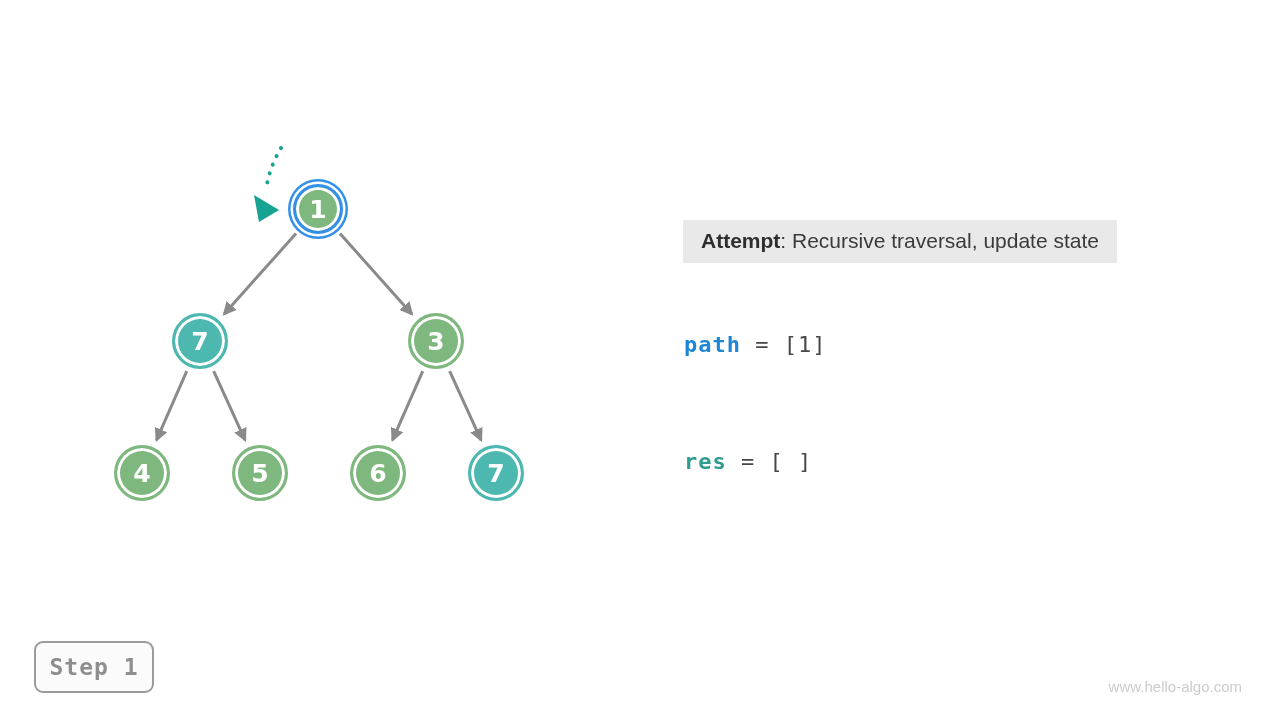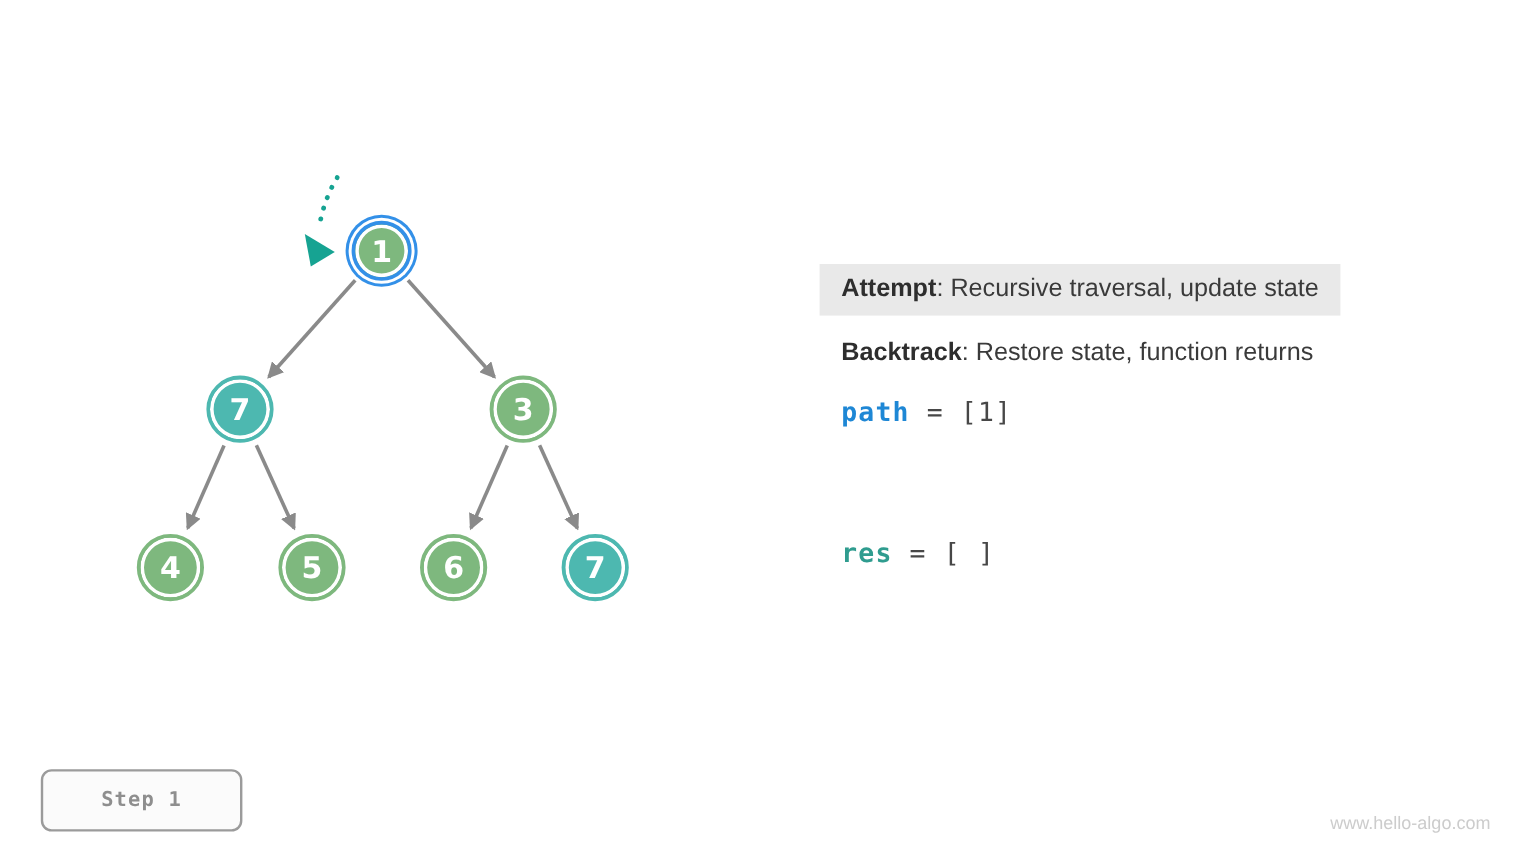--- a/index.html
+++ b/index.html
@@ -29,35 +29,35 @@
                             0 0 0 5px var(--highlight_blue); }
 
   
   .attempt-box { position:absolute; left:683px; top:220px;
                  background:var(--attempt_bg); border-radius:0;
                  padding:9px 18px 10px 18px; font-size:21px; color:var(--text_dark);
                  white-space:nowrap; }
   .attempt-box .b, .backtrack-line .b { font-weight:bold; color:#2e2e2e; }
   .backtrack-line { position:absolute; left:701px; top:282px; font-size:21px;
                     color:var(--text_dark); white-space:nowrap; }
-  .code-line { position:absolute; left:701px;
+  .code-line { position:absolute; left:684px;
                font-family:"DejaVu Sans Mono", monospace; font-size:22px;
                color:var(--code_gray); white-space:nowrap; letter-spacing:1px; }
   .code-line .var { font-weight:bold; }
   #path-line { top:332px; }
   #path-line .var { color:var(--path_blue); }
   #res-line { top:449px; }
   #res-line .var { color:var(--res_teal);margin-top:24px; }
 
   
-  .step-box { position:absolute; left:34px; top:641px; width:168px; height:52px;
+  .step-box { position:absolute; left:34px; top:641px; width:120px; height:52px;
               border:2px solid #9b9b9b; border-radius:9px; background:#fbfbfb;
               display:flex; align-items:center; justify-content:center;
               font-family:"DejaVu Sans Mono", monospace; font-weight:bold;
-              font-size:17px; color:var(--step_gray); letter-spacing:1px; }
+              font-size:23px; color:var(--step_gray); letter-spacing:1px; }
   .watermark { position:absolute; right:38px; top:678px;
                font-family:Liberation Sans, sans-serif; font-size:15px;
                color:var(--watermark_gray); }
 </style>
 </head>
 <body>
 
 <div class="canvas">
 
   <svg id="tree-svg" viewBox="0 0 640 620" xmlns="http://www.w3.org/2000/svg">
@@ -85,23 +85,20 @@
       <div class="node green" style="left: 142px; top: 473px;">4</div>
       <div class="node green" style="left: 260px; top: 473px;">5</div>
       <div class="node green" style="left: 378px; top: 473px;">6</div>
       <div class="node teal" style="left: 496px; top: 473px;">7</div>
     </div>
 
   <div class="attempt-box">
     <span class="b">Attempt</span><span>: Recursive traversal, update state</span>
   </div>
 
-  <div class="backtrack-line">
-    <span class="b">Backtrack</span><span>: Restore state, function returns</span>
-  </div>
 
   <div class="code-line" id="path-line">
     <span class="var">path</span>
     <span>= [1]</span>
   </div>
 
   <div class="code-line" id="res-line">
     <span class="var">res</span>
     <span>= [ ]</span>
   </div>

